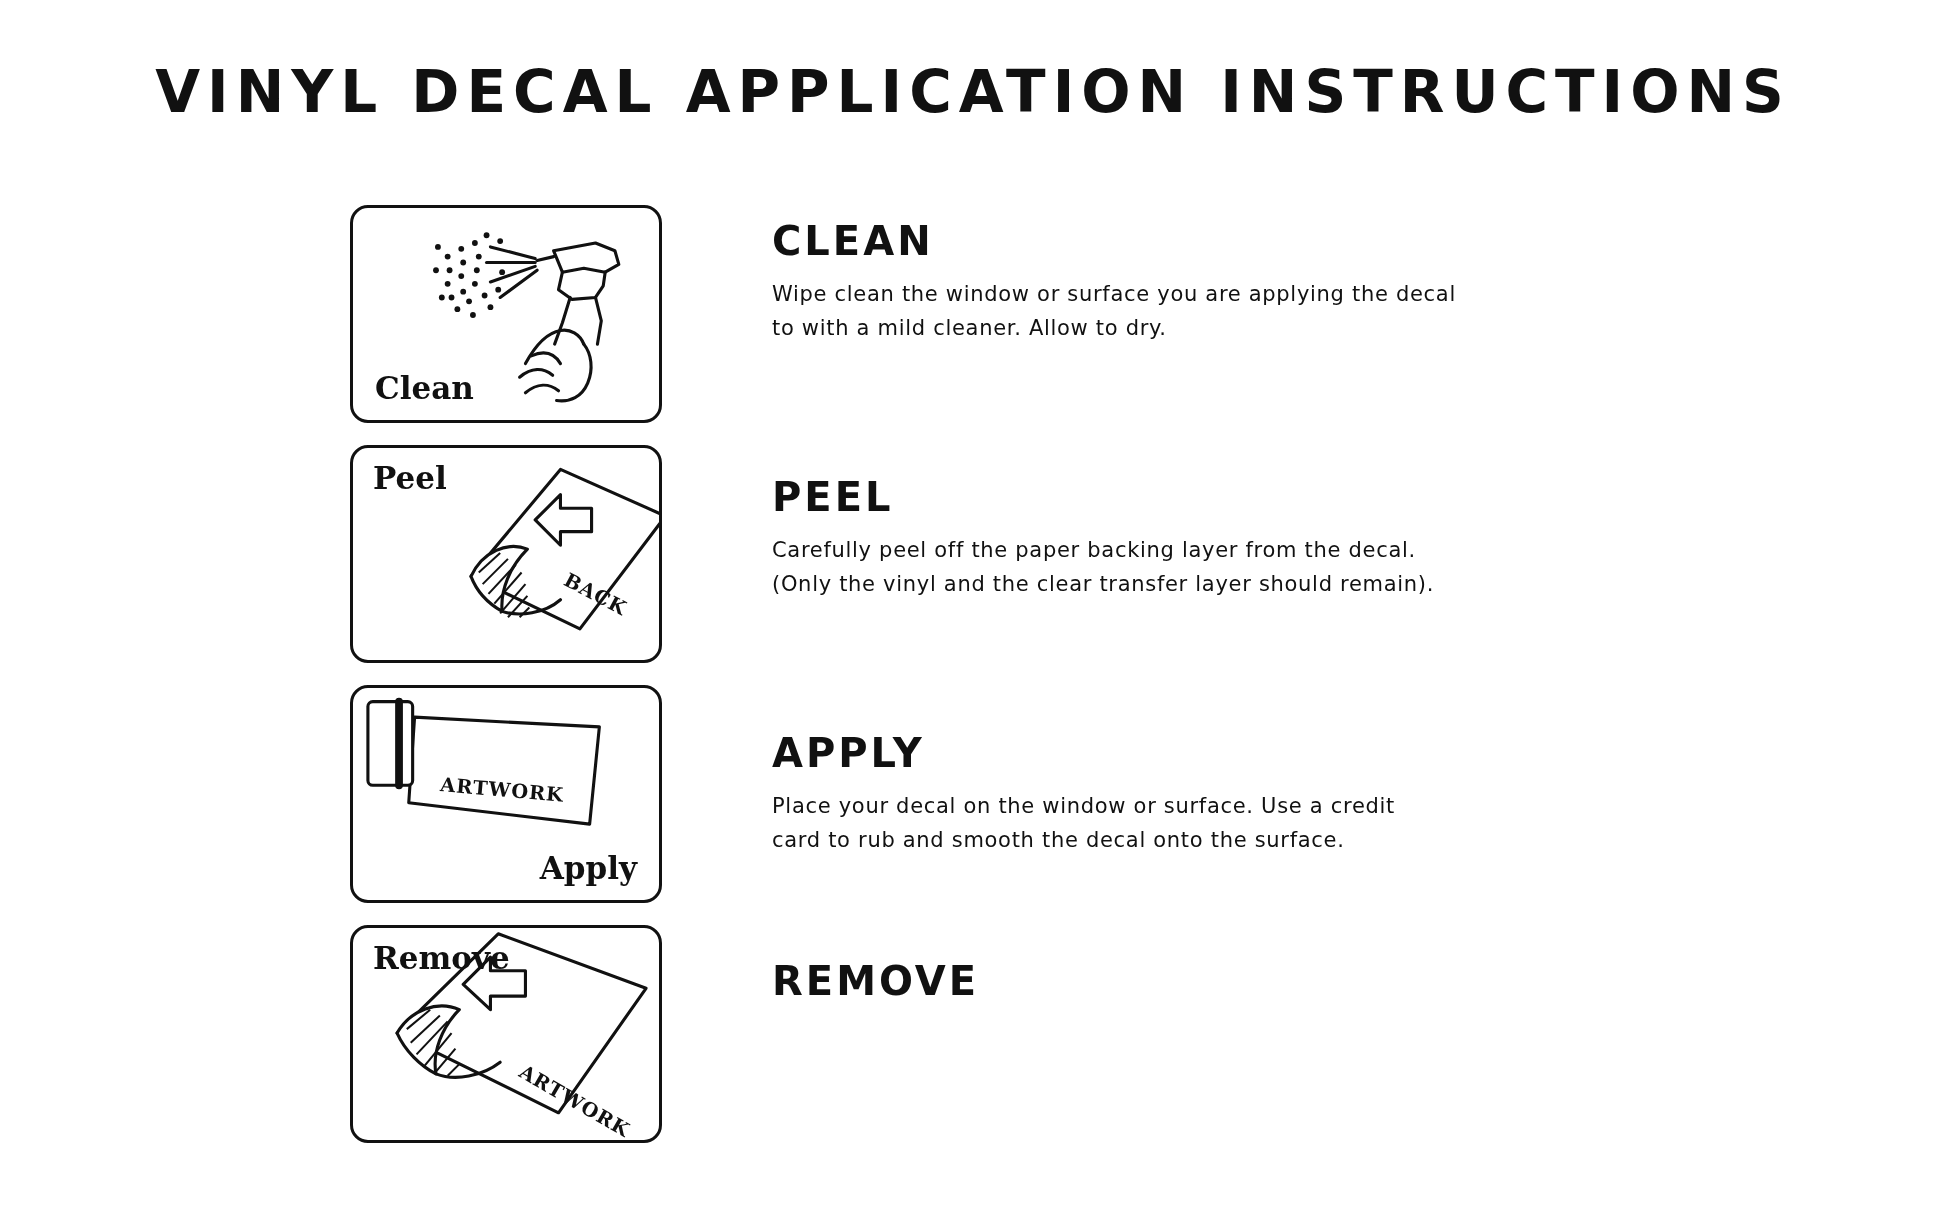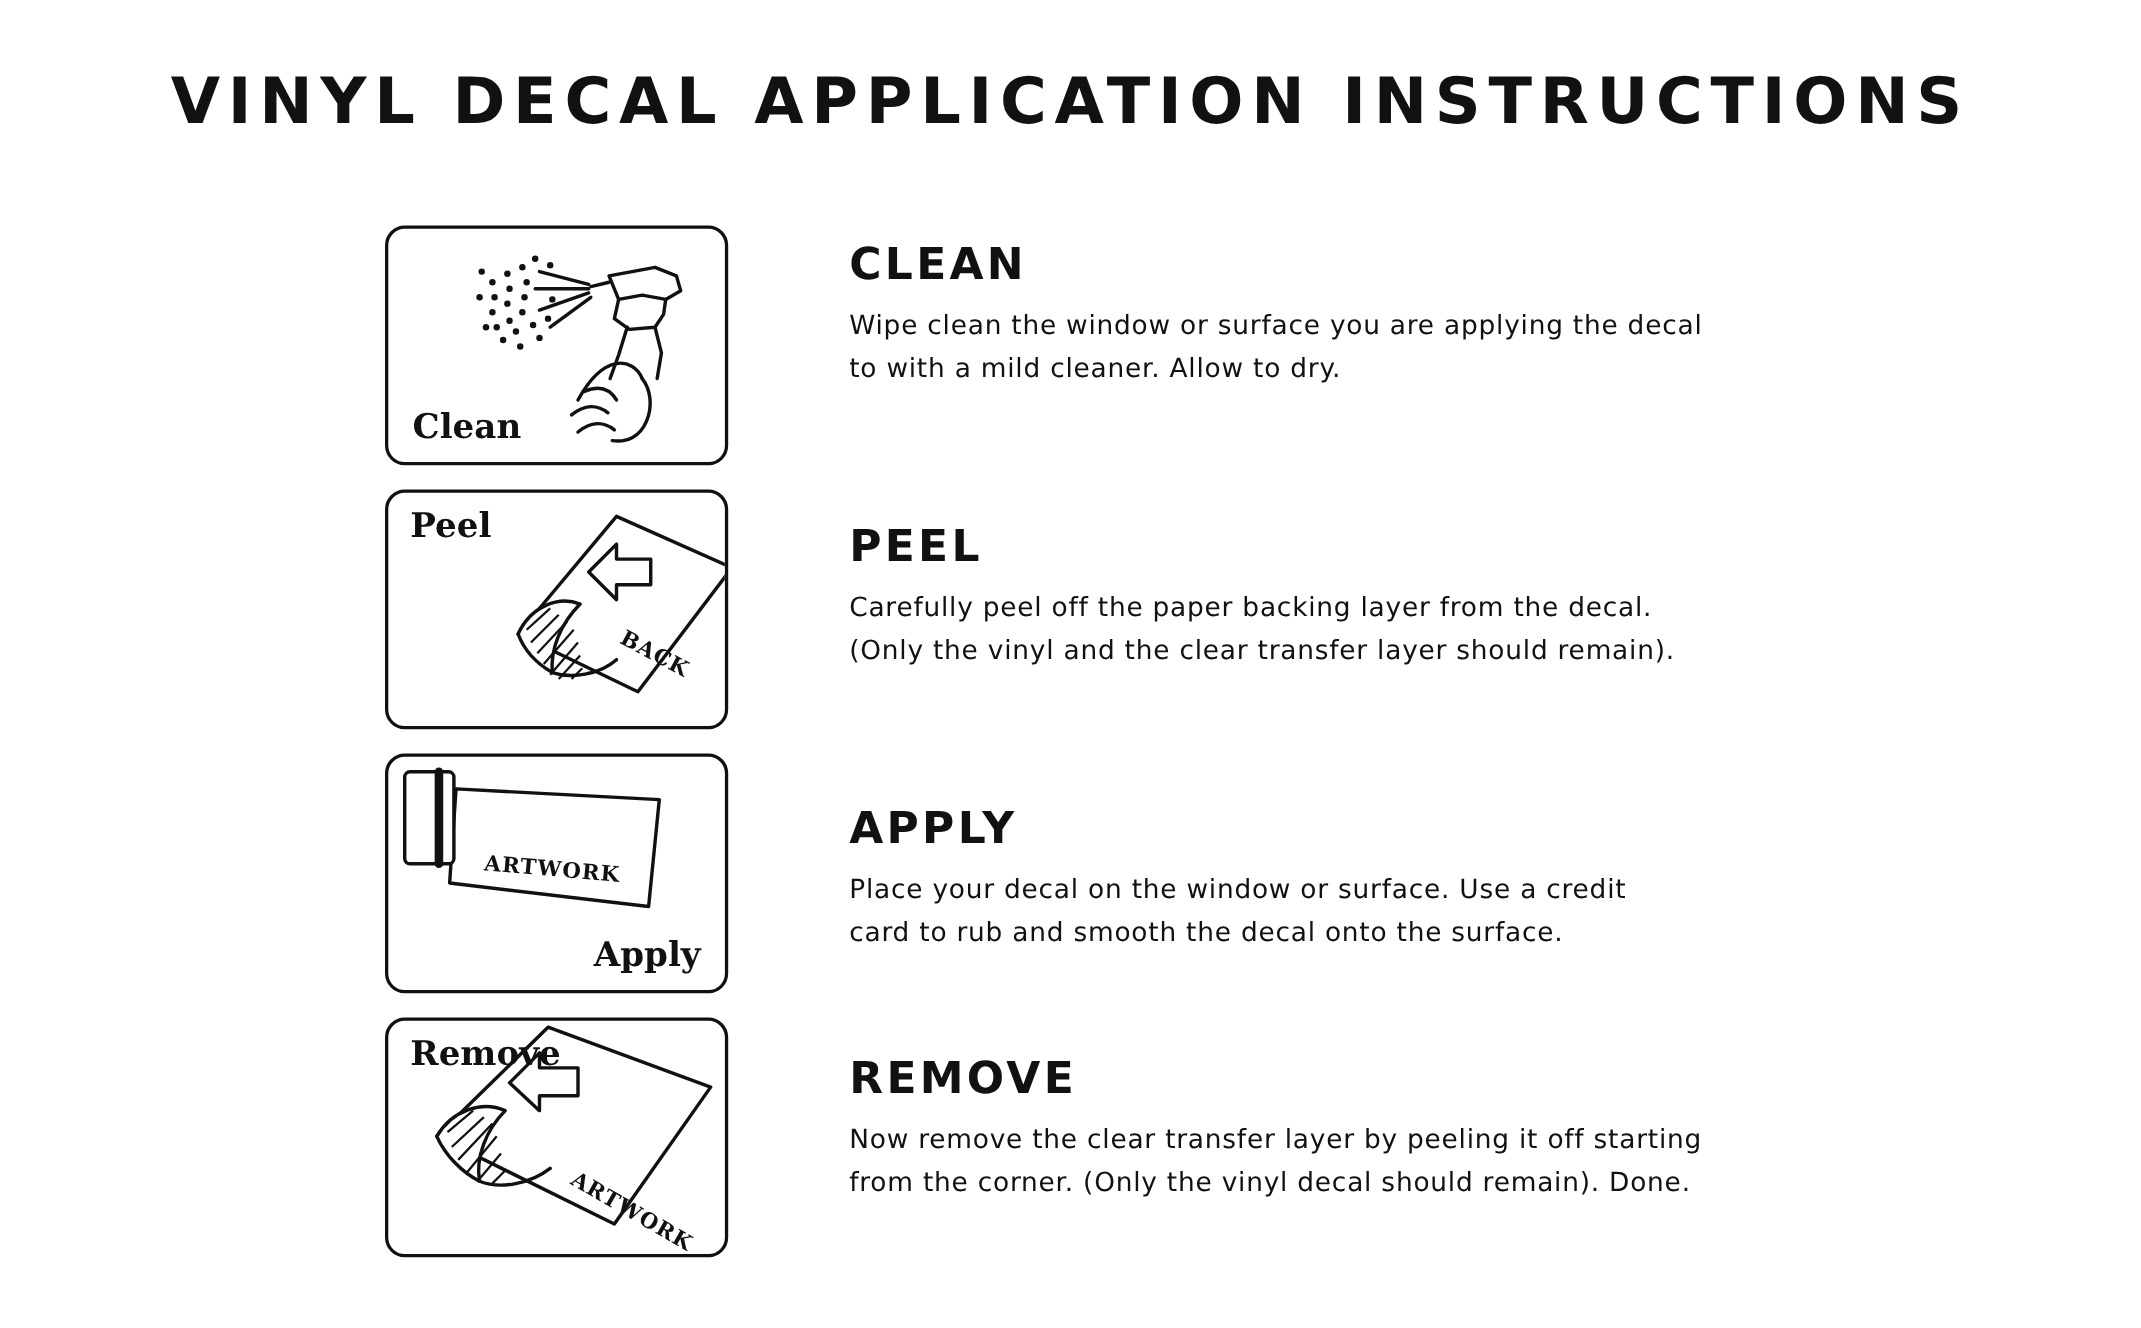--- a/index.html
+++ b/index.html
@@ -93,21 +93,21 @@
     font-family: "DejaVu Sans", sans-serif;
     font-size: 40px;
     font-weight: 700;
     letter-spacing: 3px;
     color: #111111;
     margin: 0 0 16px 0;
     line-height: 1.0;
   }
   .step-body {
     font-family: "DejaVu Sans", sans-serif;
-    font-size: 24px;
+    font-size: 21px;
     font-weight: 400;
     letter-spacing: 0.7px;
     line-height: 1.62;
     color: #111111;
     max-width: 880px;
     margin: 0;
     white-space: pre-line;
   }
 
   
@@ -265,19 +265,17 @@
               <path d="M72 142 L100 108"></path>
             <path d="M82 150 L104 124"></path>
               <path d="M96 152 L108 140"></path>
           </g>
           <text x="168" y="152" class="artwork-text" font-size="28" font-weight="700" transform="rotate(30 168 152)">ARTWORK</text>
         </svg>
         <span class="thumb-label lbl-tl">Remove</span>
       </div>
       <div class="text-col">
         <h2 class="step-title">REMOVE</h2>
-        <p class="step-body">Now remove the clear transfer layer by peeling it off starting
-from the corner. (Only the vinyl decal should remain). Done.</p>
       </div>
     </div>
 
   </div>
 </div>
 
 </body></html>

